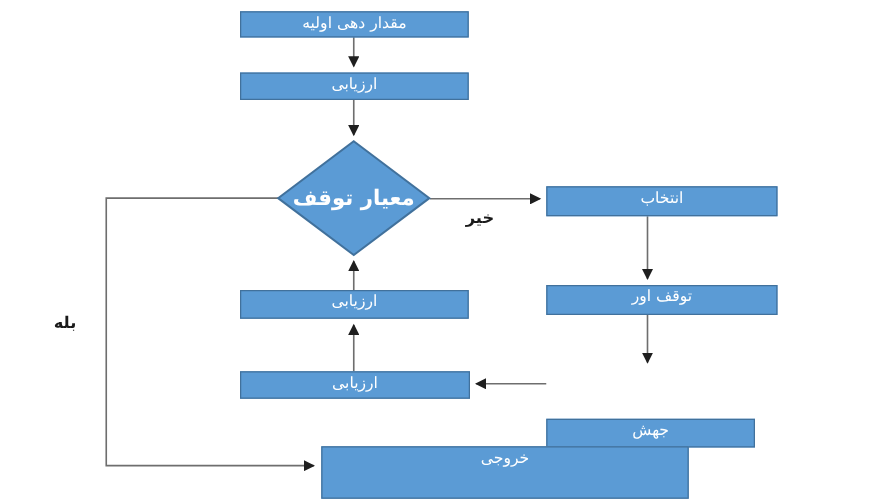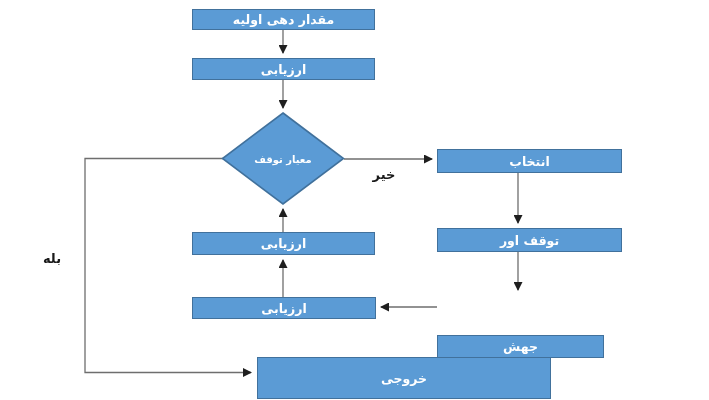--- a/index.html
+++ b/index.html
@@ -22,31 +22,31 @@
   #connector-layer{position:absolute;left:0;top:0;width:709px;height:400px;}
   .connector{stroke:var(--connector);stroke-width:1.3;fill:none;}
   .arrowhead-shape{fill:var(--arrowhead);}
   .diamond-shape{fill:var(--node-fill);stroke:var(--node-border);stroke-width:1.6;}
   .node{
     position:absolute;
     box-sizing:border-box;
     background:var(--node-fill);
     border:1.6px solid var(--node-border);
     color:var(--node-text);
-    font-weight:bold;
+    font-weight:normal;
     font-size:12.5px;
-    display:flex;align-items:center;justify-content:center;
+    display:flex;justify-content:center;
     text-align:center;
     direction:rtl;
   }
   .diamond-label{
     position:absolute;
     color:var(--node-text);
     font-weight:bold;
-    font-size:10px;
+    font-size:17px;
     display:flex;align-items:center;justify-content:center;
     text-align:center;
     direction:rtl;
     background:transparent;
     border:none;
   }
   .edge-label{
     position:absolute;
     color:var(--label-text);
     font-weight:bold;

